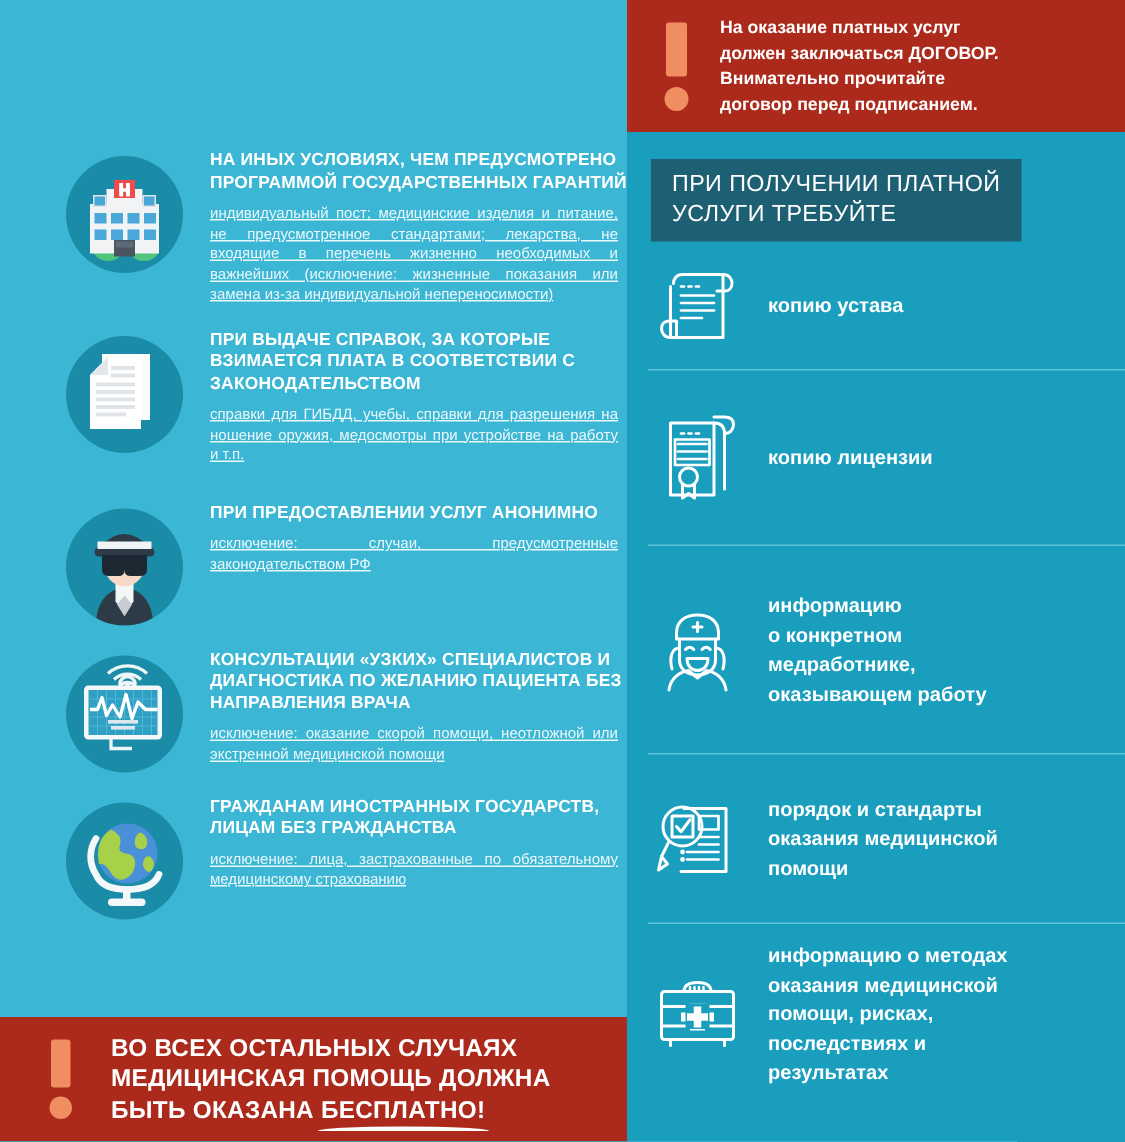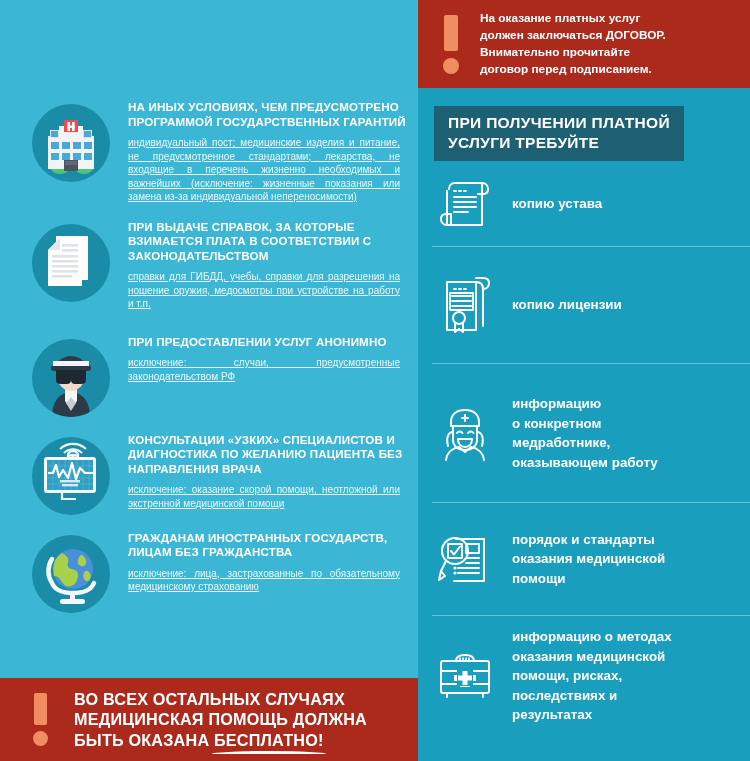--- a/index.html
+++ b/index.html
@@ -50,21 +50,21 @@
     color: #ffffff;
     font-size: 11.3px;
     font-weight: bold;
     line-height: 16px;
     white-space: nowrap;
   }
   .subtitle-band .sline2 { display: inline-block; }
 
   .item-list {
     position: absolute;
-    left: 0; top: 100px;
+    left: 12px; top: 100px;
     width: 418px;
   }
   .litem {
     position: relative;
     display: flex;
     align-items: flex-start;
     padding-left: 32px;
   }
   .licon {
     flex: 0 0 78px;
@@ -168,21 +168,21 @@
 
   .right-title {
     position: absolute;
     left: 16px; top: 106px;
     background: #1d5f73;
     padding: 7px 14px 8px 14px;
   }
   .right-title .rline {
     color: #fff;
     font-size: 15.5px;
-    font-weight: bold;
+    font-weight: normal;
     line-height: 20px;
     letter-spacing: 0.3px;
     white-space: nowrap;
   }
 
   .req-list {
     position: absolute;
     left: 0; top: 162px;
     width: 384px;
   }

